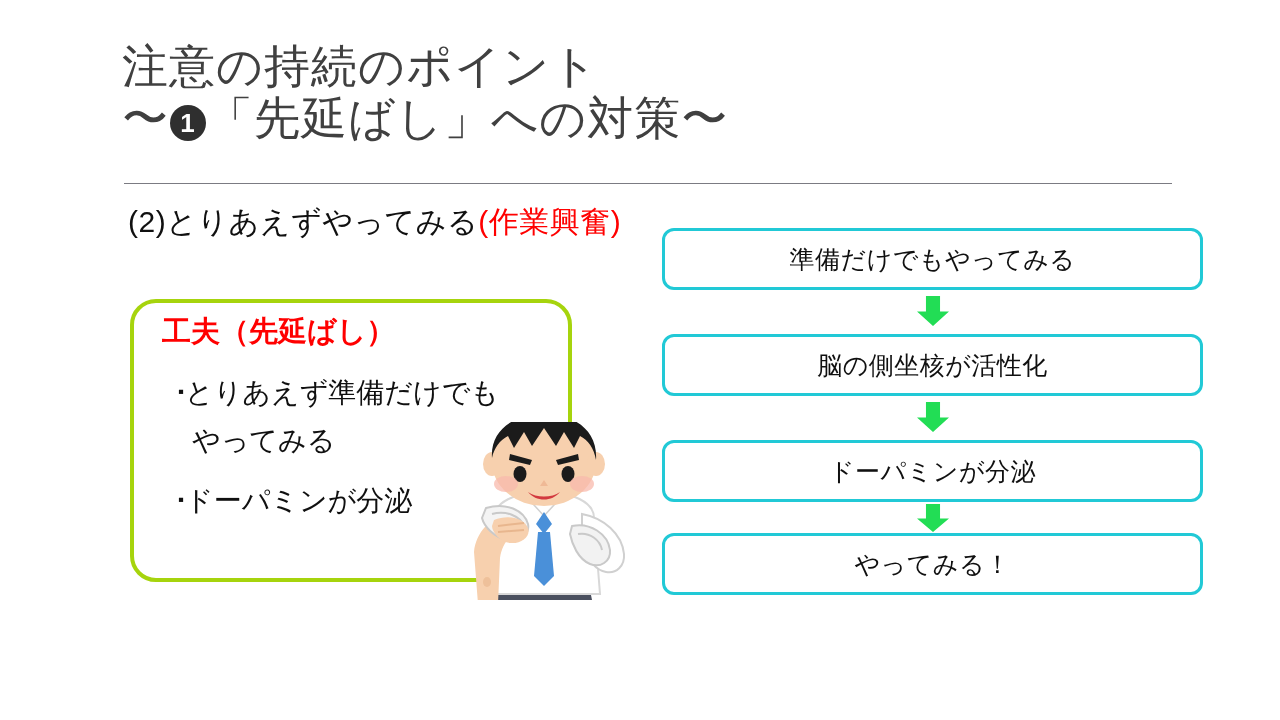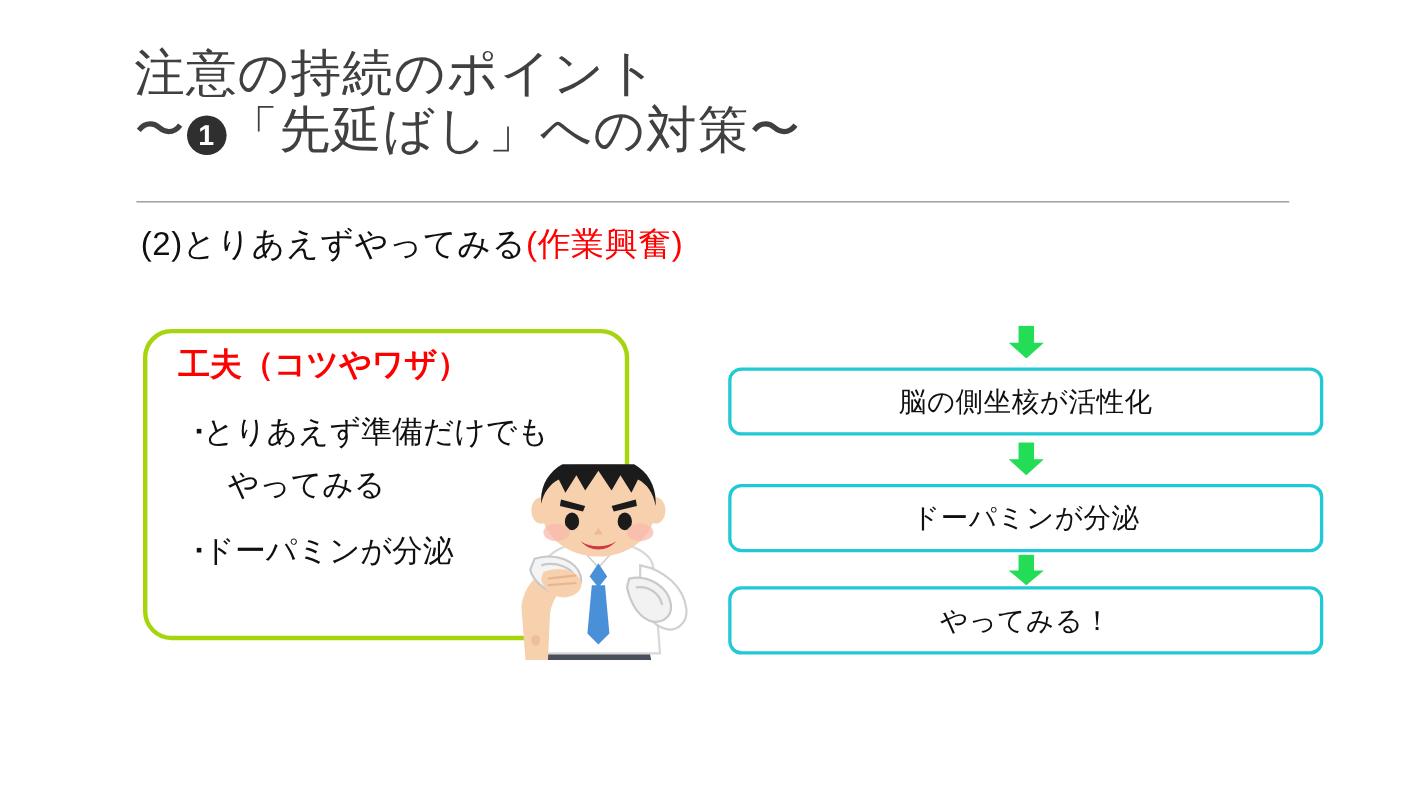--- a/index.html
+++ b/index.html
@@ -99,21 +99,21 @@
     white-space: nowrap;
     line-height: 48px;
   }
   .tips-item .bullet {
     font-size: 17px;
     vertical-align: 5px;
     margin-right: 1px;
   }
   .tips-item .cont {
     display: block;
-    margin-left: 29px;
+    margin-left: 14px;
   }
   #tips-item-1 { top: 368px; }
   #tips-item-2 { top: 476px; }
 
   
   .flow-box {
     position: absolute;
     left: 662px;
     width: 541px;
     height: 62px;
@@ -181,30 +181,33 @@
 
   <div id="title-block">
     <div class="title-line">注意の持続のポイント</div>
     <div class="title-line"><span>〜</span><span class="circled-one">1</span><span>「先延ばし」への対策〜</span></div>
   </div>
   <div id="title-rule"></div>
 
   <div id="subtitle"><span>(2)とりあえずやってみる</span><span class="accent">(作業興奮)</span></div>
 
   <div id="tips-box"></div>
-  <div id="tips-heading">工夫（コツやワザ）</div>
+  <div id="tips-heading">工夫（先延ばし）</div>
 
   <div class="tips-item" id="tips-item-1">
     <span class="bullet">▪</span><span>とりあえず準備だけでも</span>
     <span class="cont">やってみる</span>
   </div>
   <div class="tips-item" id="tips-item-2">
     <span class="bullet">▪</span><span>ドーパミンが分泌</span>
   </div>
 
+  <div class="flow-box" id="flow-box-0">
+    <span class="flow-label">準備だけでもやってみる</span>
+  </div>
   <div class="flow-arrow" id="flow-arrow-0"></div>
 
   <div class="flow-box" id="flow-box-1">
     <span class="flow-label">脳の側坐核が活性化</span>
   </div>
   <div class="flow-arrow" id="flow-arrow-1"></div>
 
   <div class="flow-box" id="flow-box-2">
     <span class="flow-label">ドーパミンが分泌</span>
   </div>

